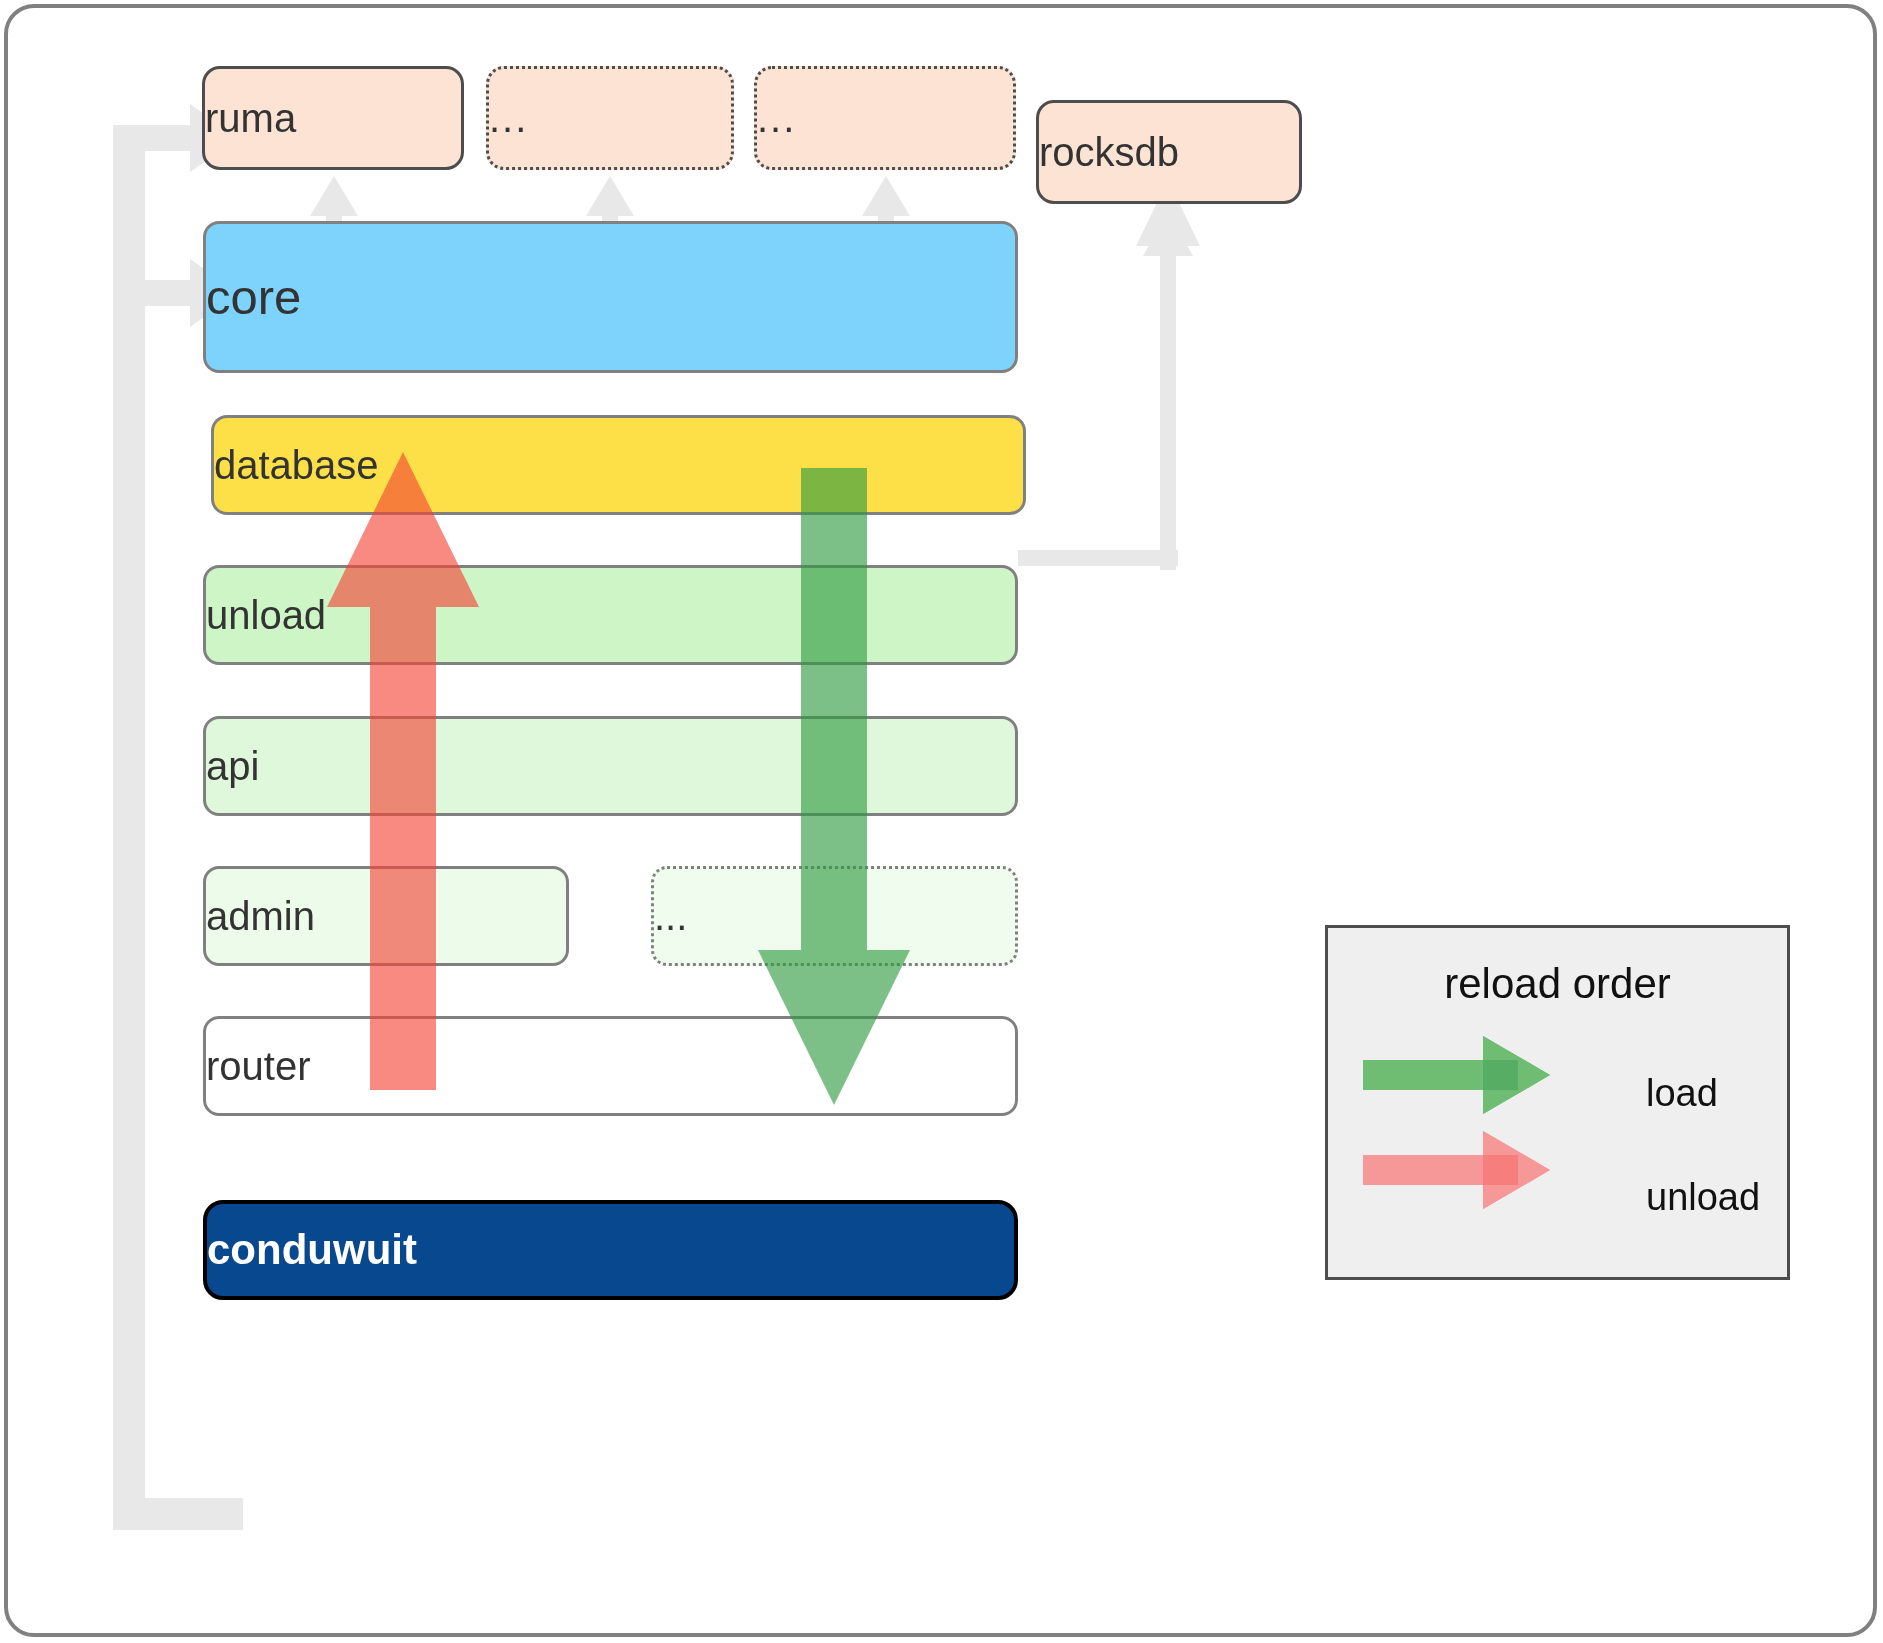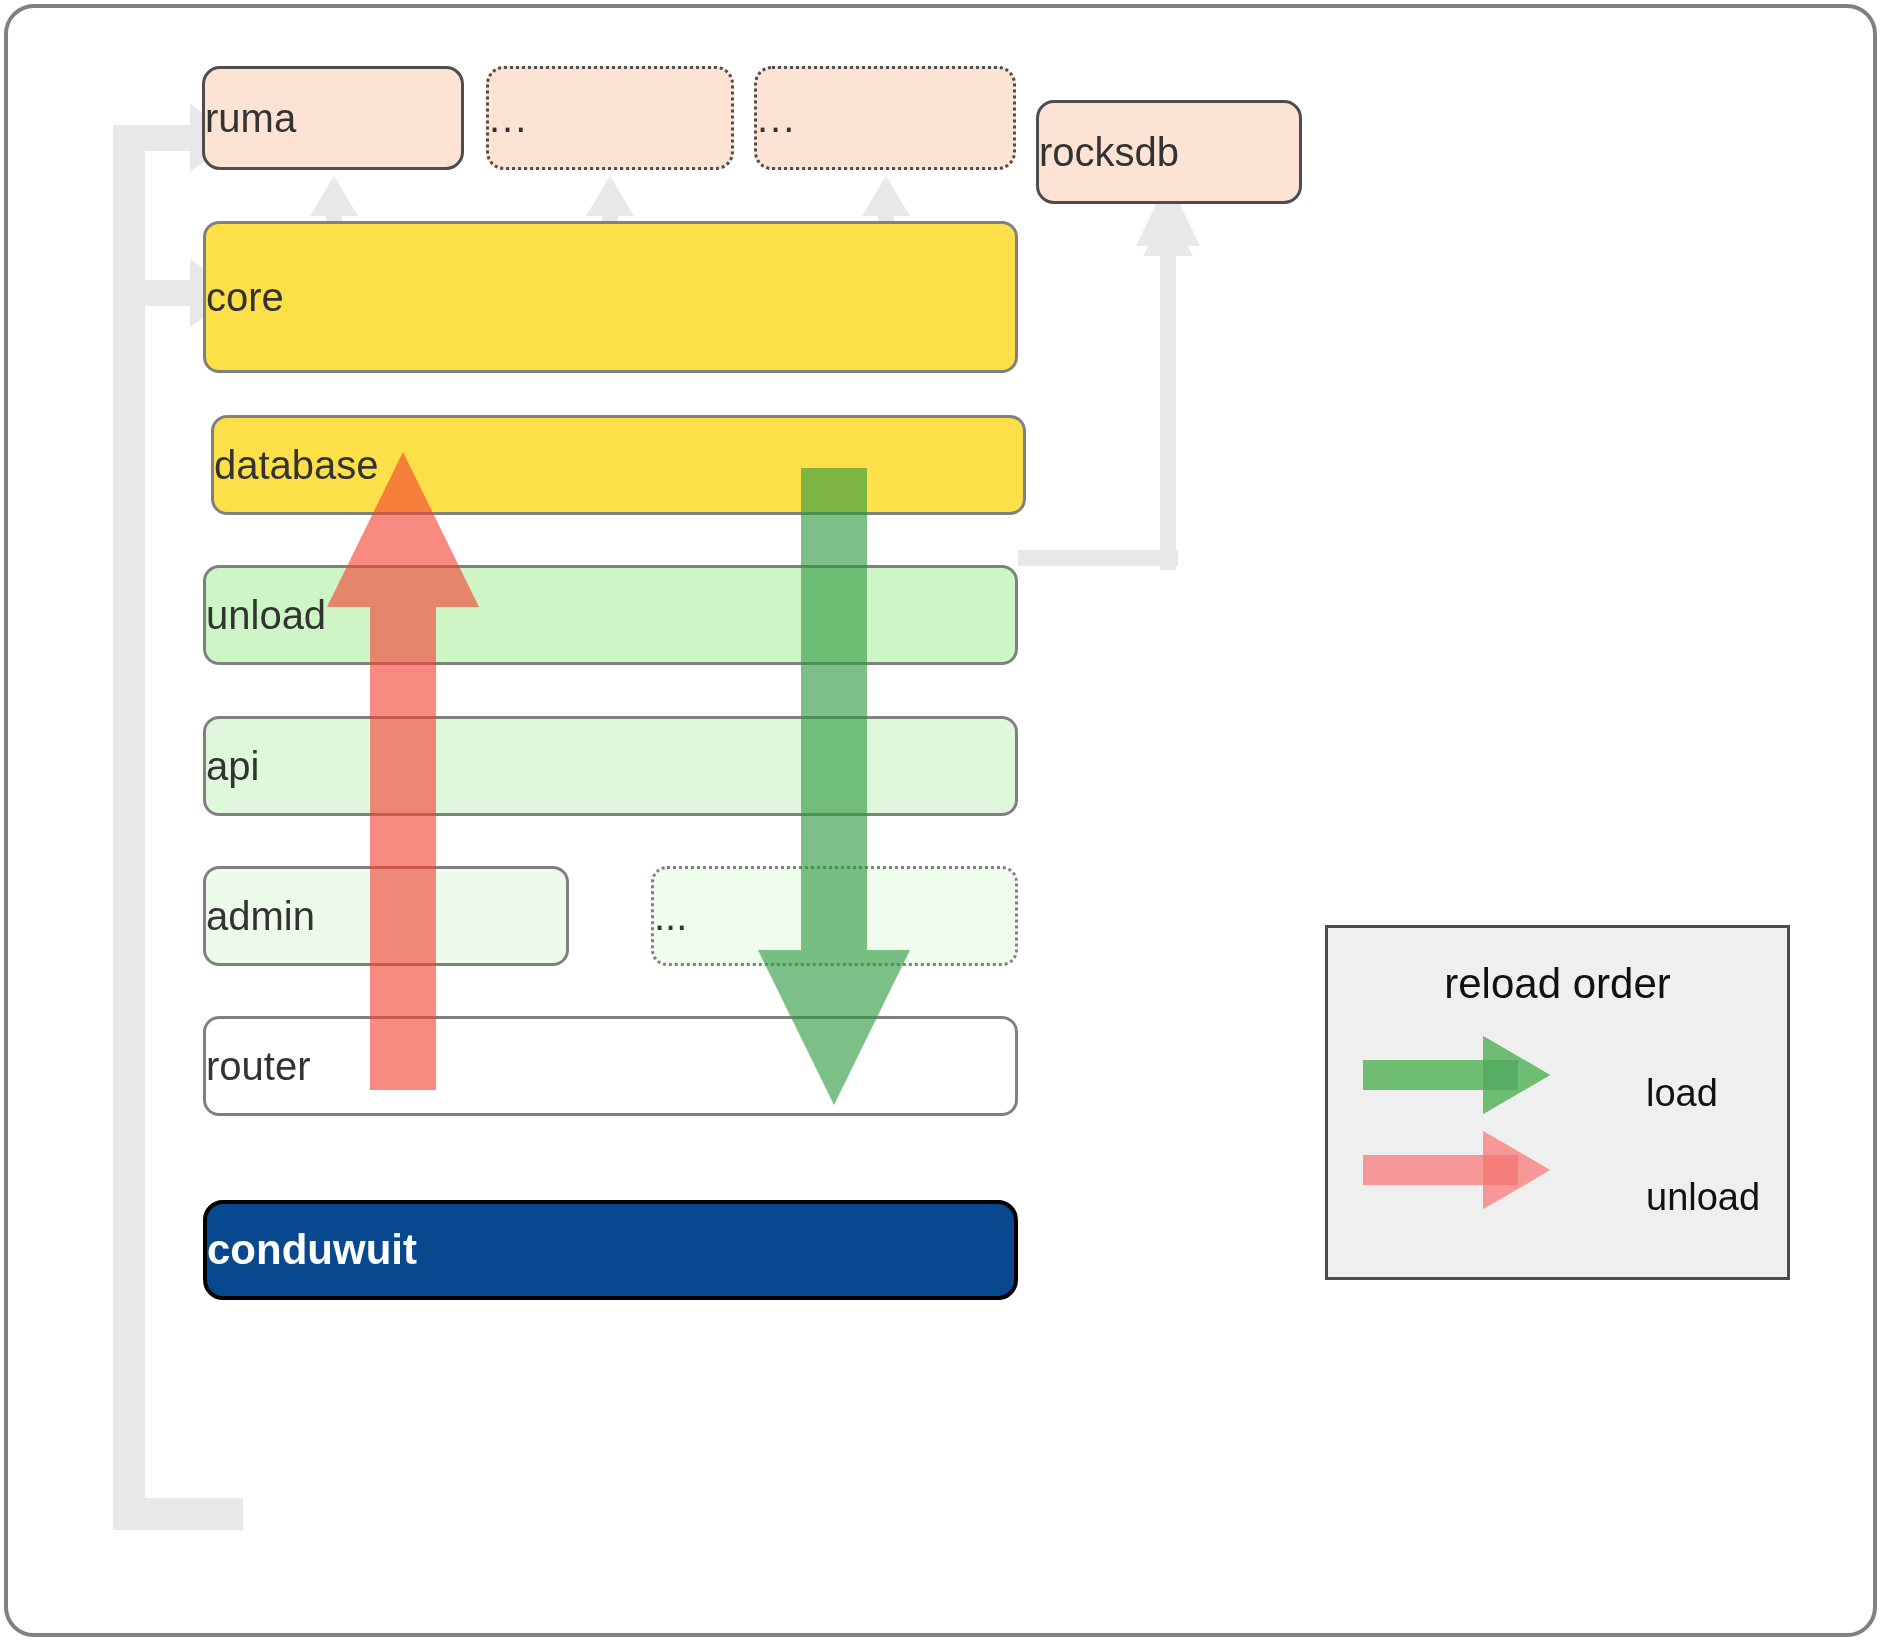--- a/index.html
+++ b/index.html
@@ -57,23 +57,23 @@
   }
   .dep.dotted {
     border: 3px dotted #4D4D4D;
   }
   .dep .dots {
     letter-spacing: 2px;
     font-size: 40px;
   }
   
   .core-box {
-    background: #fde047;
+    background: #7dd3fc;
     border: 3px solid #808080;
-    font-size: 40px;
+    font-size: 49px;
     color: #333333;
   }
   
   .crate {
     border: 3px solid #808080;
     font-size: 40px;
     color: #333333;
   }
   .crate.dotted {
     border: 3px dotted #808080;

